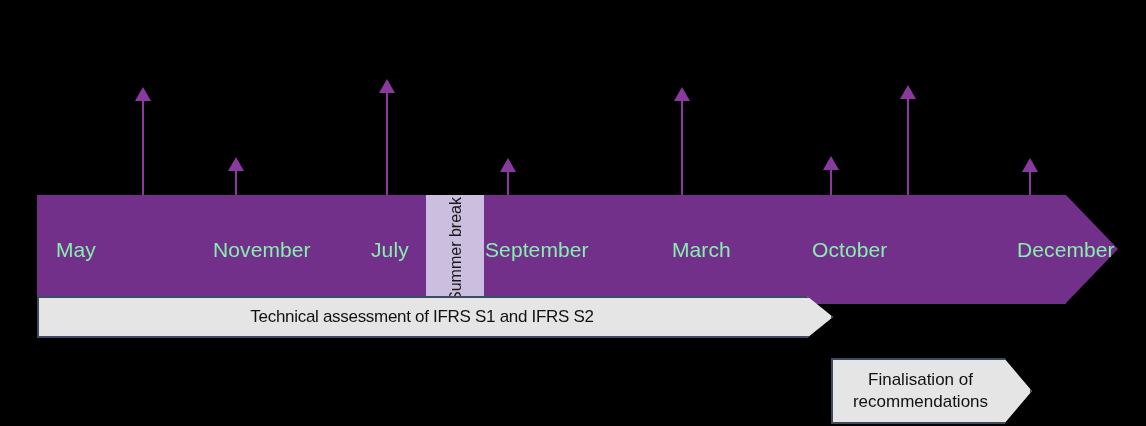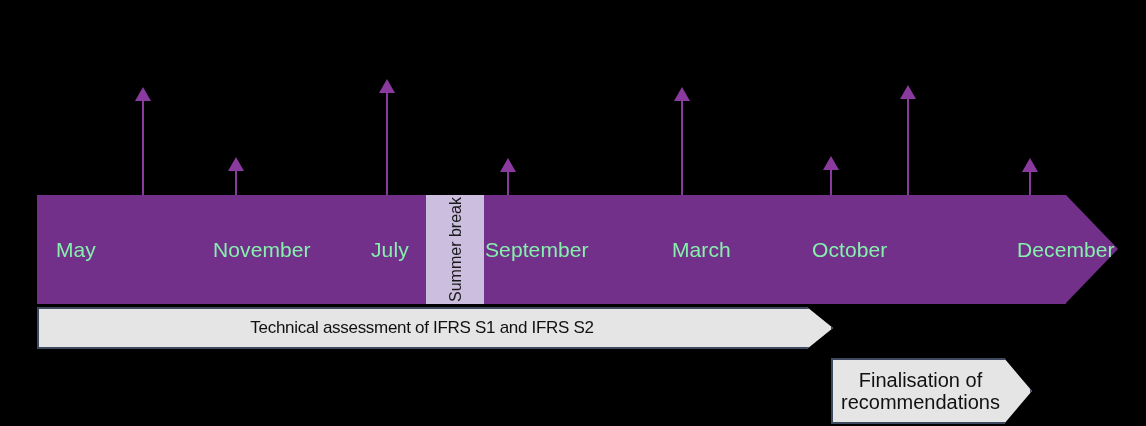--- a/index.html
+++ b/index.html
@@ -122,21 +122,21 @@
     display: flex;
     align-items: center;
     justify-content: center;
     color: #111111;
     text-align: center;
     white-space: pre-line;
   }
 
   #tech-assessment {
     left: 37px;
-    top: 307px;
+    top: 296px;
     width: 796px;
     height: 42px;
   }
   #tech-assessment .shape {
     clip-path: polygon(0 0, calc(100% - 26px) 0, 100% 50%, calc(100% - 26px) 100%, 0 100%);
   }
   #tech-assessment .text {
     font-size: 17px;
     padding-right: 26px;
     letter-spacing: -0.3px;
@@ -145,21 +145,21 @@
   #finalisation {
     left: 831px;
     top: 358px;
     width: 201px;
     height: 66px;
   }
   #finalisation .shape {
     clip-path: polygon(0 0, calc(100% - 28px) 0, 100% 50%, calc(100% - 28px) 100%, 0 100%);
   }
   #finalisation .text {
-    font-size: 20px;
+    font-size: 17px;
     padding-right: 28px;
     line-height: 22px;
     margin-left: 6px;
   }
 </style>
 </head>
 <body>
 
 <div id="canvas">
 

